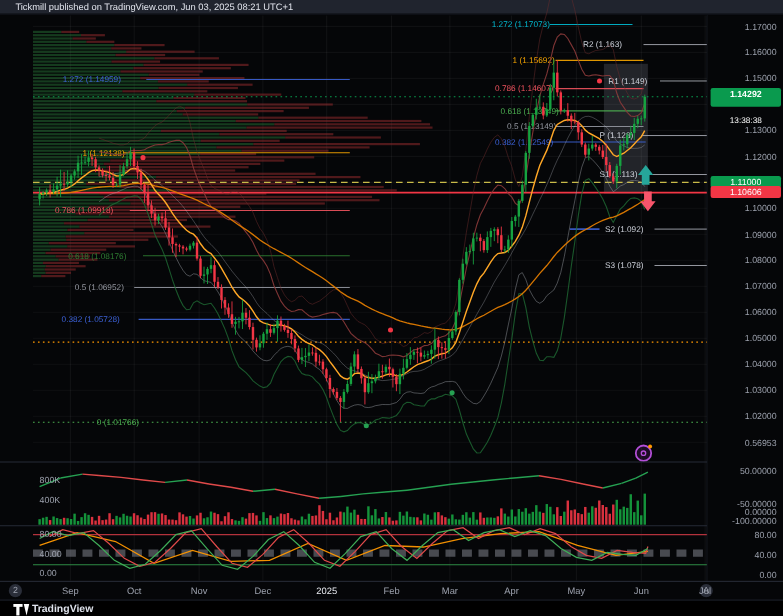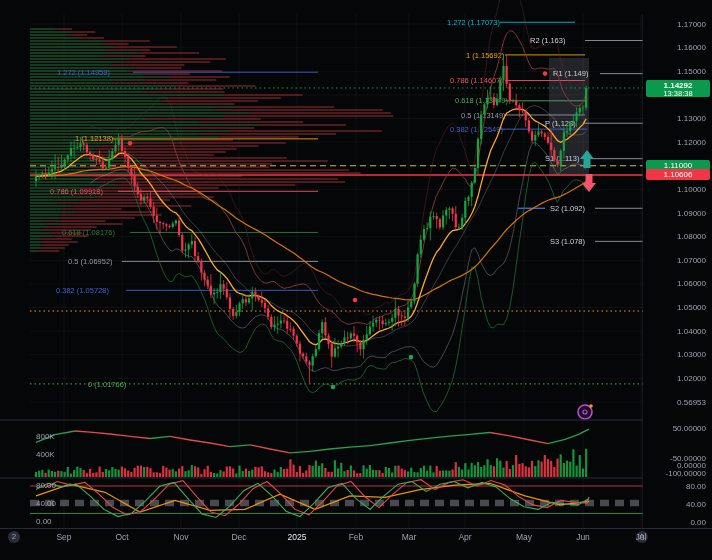--- a/index.html
+++ b/index.html
@@ -9,37 +9,40 @@
   #pubbar{position:absolute;left:0;top:0;width:712px;height:13px;background:#20242e;
           border-bottom:1px solid #12141b;}
   #pubbar span{position:absolute;left:14px;top:1px;font-size:8.5px;color:#e0e3eb;white-space:nowrap;}
   #chart-svg{position:absolute;left:0;top:0;}
   .axis-tick{position:absolute;right:6px;font-size:8px;color:#9ca1ad;white-space:nowrap;}
   .left-tick{position:absolute;font-size:8px;color:#9ca1ad;white-space:nowrap;}
   #price-axis{position:absolute;left:643px;top:14px;width:69px;height:531px;background:#050608;}
   .badge{position:absolute;left:3px;width:64px;border-radius:2px;color:#fff;text-align:center;line-height:11px;font-size:8px;}
   #badge-last{top:66px;height:17px;background:#0a9a4e;}
   #badge-last .p{display:block;font-weight:bold;line-height:9px;padding-top:1px;}
-  #badge-last .c{display:block;font-size:7.5px;line-height:7px;}
+  #badge-last .c{display:block;font-size:7.5px;line-height:7px;margin-top:16px;}
   #badge-green{top:146px;height:11px;background:#0a9a4e;}
   #badge-red{top:155px;height:11px;background:#f23645;}
   #time-axis{position:absolute;left:0;top:528px;width:712px;height:17px;background:#050608;border-top:1px solid #262b36;}
   .month{position:absolute;top:3px;font-size:8.5px;color:#9ca1ad;transform:translateX(-50%);}
   .month.bold{color:#e8eaf0;font-weight:normal;}
   .circ{position:absolute;width:12px;height:12px;border-radius:50%;background:#2a2e39;color:#9ca1ad;
         font-size:8px;text-align:center;line-height:12px;top:2px;}
   #footer{position:absolute;left:0;top:545px;width:712px;height:15px;background:#000;border-top:1px solid #1c202a;}
   #footer .brand{position:absolute;left:29px;top:2px;font-size:9.5px;font-weight:bold;color:#dfe3ec;}
   #footer svg{position:absolute;left:12px;top:3px;}
   text{font-family:"Liberation Sans",sans-serif;}
 </style>
 </head>
 <body>
 
 <div id="root">
+  <div id="pubbar">
+    <span>Tickmill published on TradingView.com, Jun 03, 2025 08:21 UTC+1</span>
+  </div>
 
   <svg id="chart-svg" width="712" height="560">
       <line x1="30" y1="402" x2="643" y2="402" stroke="rgba(255,255,255,0.045)" stroke-width="1"></line>
       <line x1="30" y1="378.375" x2="643" y2="378.375" stroke="rgba(255,255,255,0.045)" stroke-width="1"></line>
       <line x1="30" y1="354.74999999999994" x2="643" y2="354.74999999999994" stroke="rgba(255,255,255,0.045)" stroke-width="1"></line>
       <line x1="30" y1="331.1249999999999" x2="643" y2="331.1249999999999" stroke="rgba(255,255,255,0.045)" stroke-width="1"></line>
       <line x1="30" y1="307.4999999999999" x2="643" y2="307.4999999999999" stroke="rgba(255,255,255,0.045)" stroke-width="1"></line>
       <line x1="30" y1="283.87499999999983" x2="643" y2="283.87499999999983" stroke="rgba(255,255,255,0.045)" stroke-width="1"></line>
       <line x1="30" y1="260.2499999999998" x2="643" y2="260.2499999999998" stroke="rgba(255,255,255,0.045)" stroke-width="1"></line>
       <line x1="30" y1="236.62499999999977" x2="643" y2="236.62499999999977" stroke="rgba(255,255,255,0.045)" stroke-width="1"></line>
@@ -876,18 +879,26 @@
       <span class="month" style="left: 239px;">Dec</span>
       <span class="month bold" style="left: 297px;">2025</span>
       <span class="month" style="left: 356px;">Feb</span>
       <span class="month" style="left: 409px;">Mar</span>
       <span class="month" style="left: 465px;">Apr</span>
       <span class="month" style="left: 524px;">May</span>
       <span class="month" style="left: 583px;">Jun</span>
       <span class="month" style="left: 641px;">Jul</span>
     </div>
 
+  <div id="footer">
+    <svg width="15" height="11">
+      <rect x="0" y="0" width="8.5" height="2.7" fill="#fff"></rect>
+      <rect x="2.8" y="0" width="2.9" height="10.5" fill="#fff"></rect>
+      <polygon points="9.6,0 14.6,0 12.1,10.5" fill="#fff"></polygon>
+    </svg>
+    <span class="brand">TradingView</span>
+  </div>
 <span class="left-tick" style="left: 36px; top: 432px;">800K</span>
     <span class="left-tick" style="left: 36px; top: 450px;">400K</span>
     <span class="left-tick" style="left: 36px; top: 481px;">80.00</span>
     <span class="left-tick" style="left: 36px; top: 499px;">40.00</span>
     <span class="left-tick" style="left: 36px; top: 517px;">0.00</span>
   </div>
 
 </body></html>

